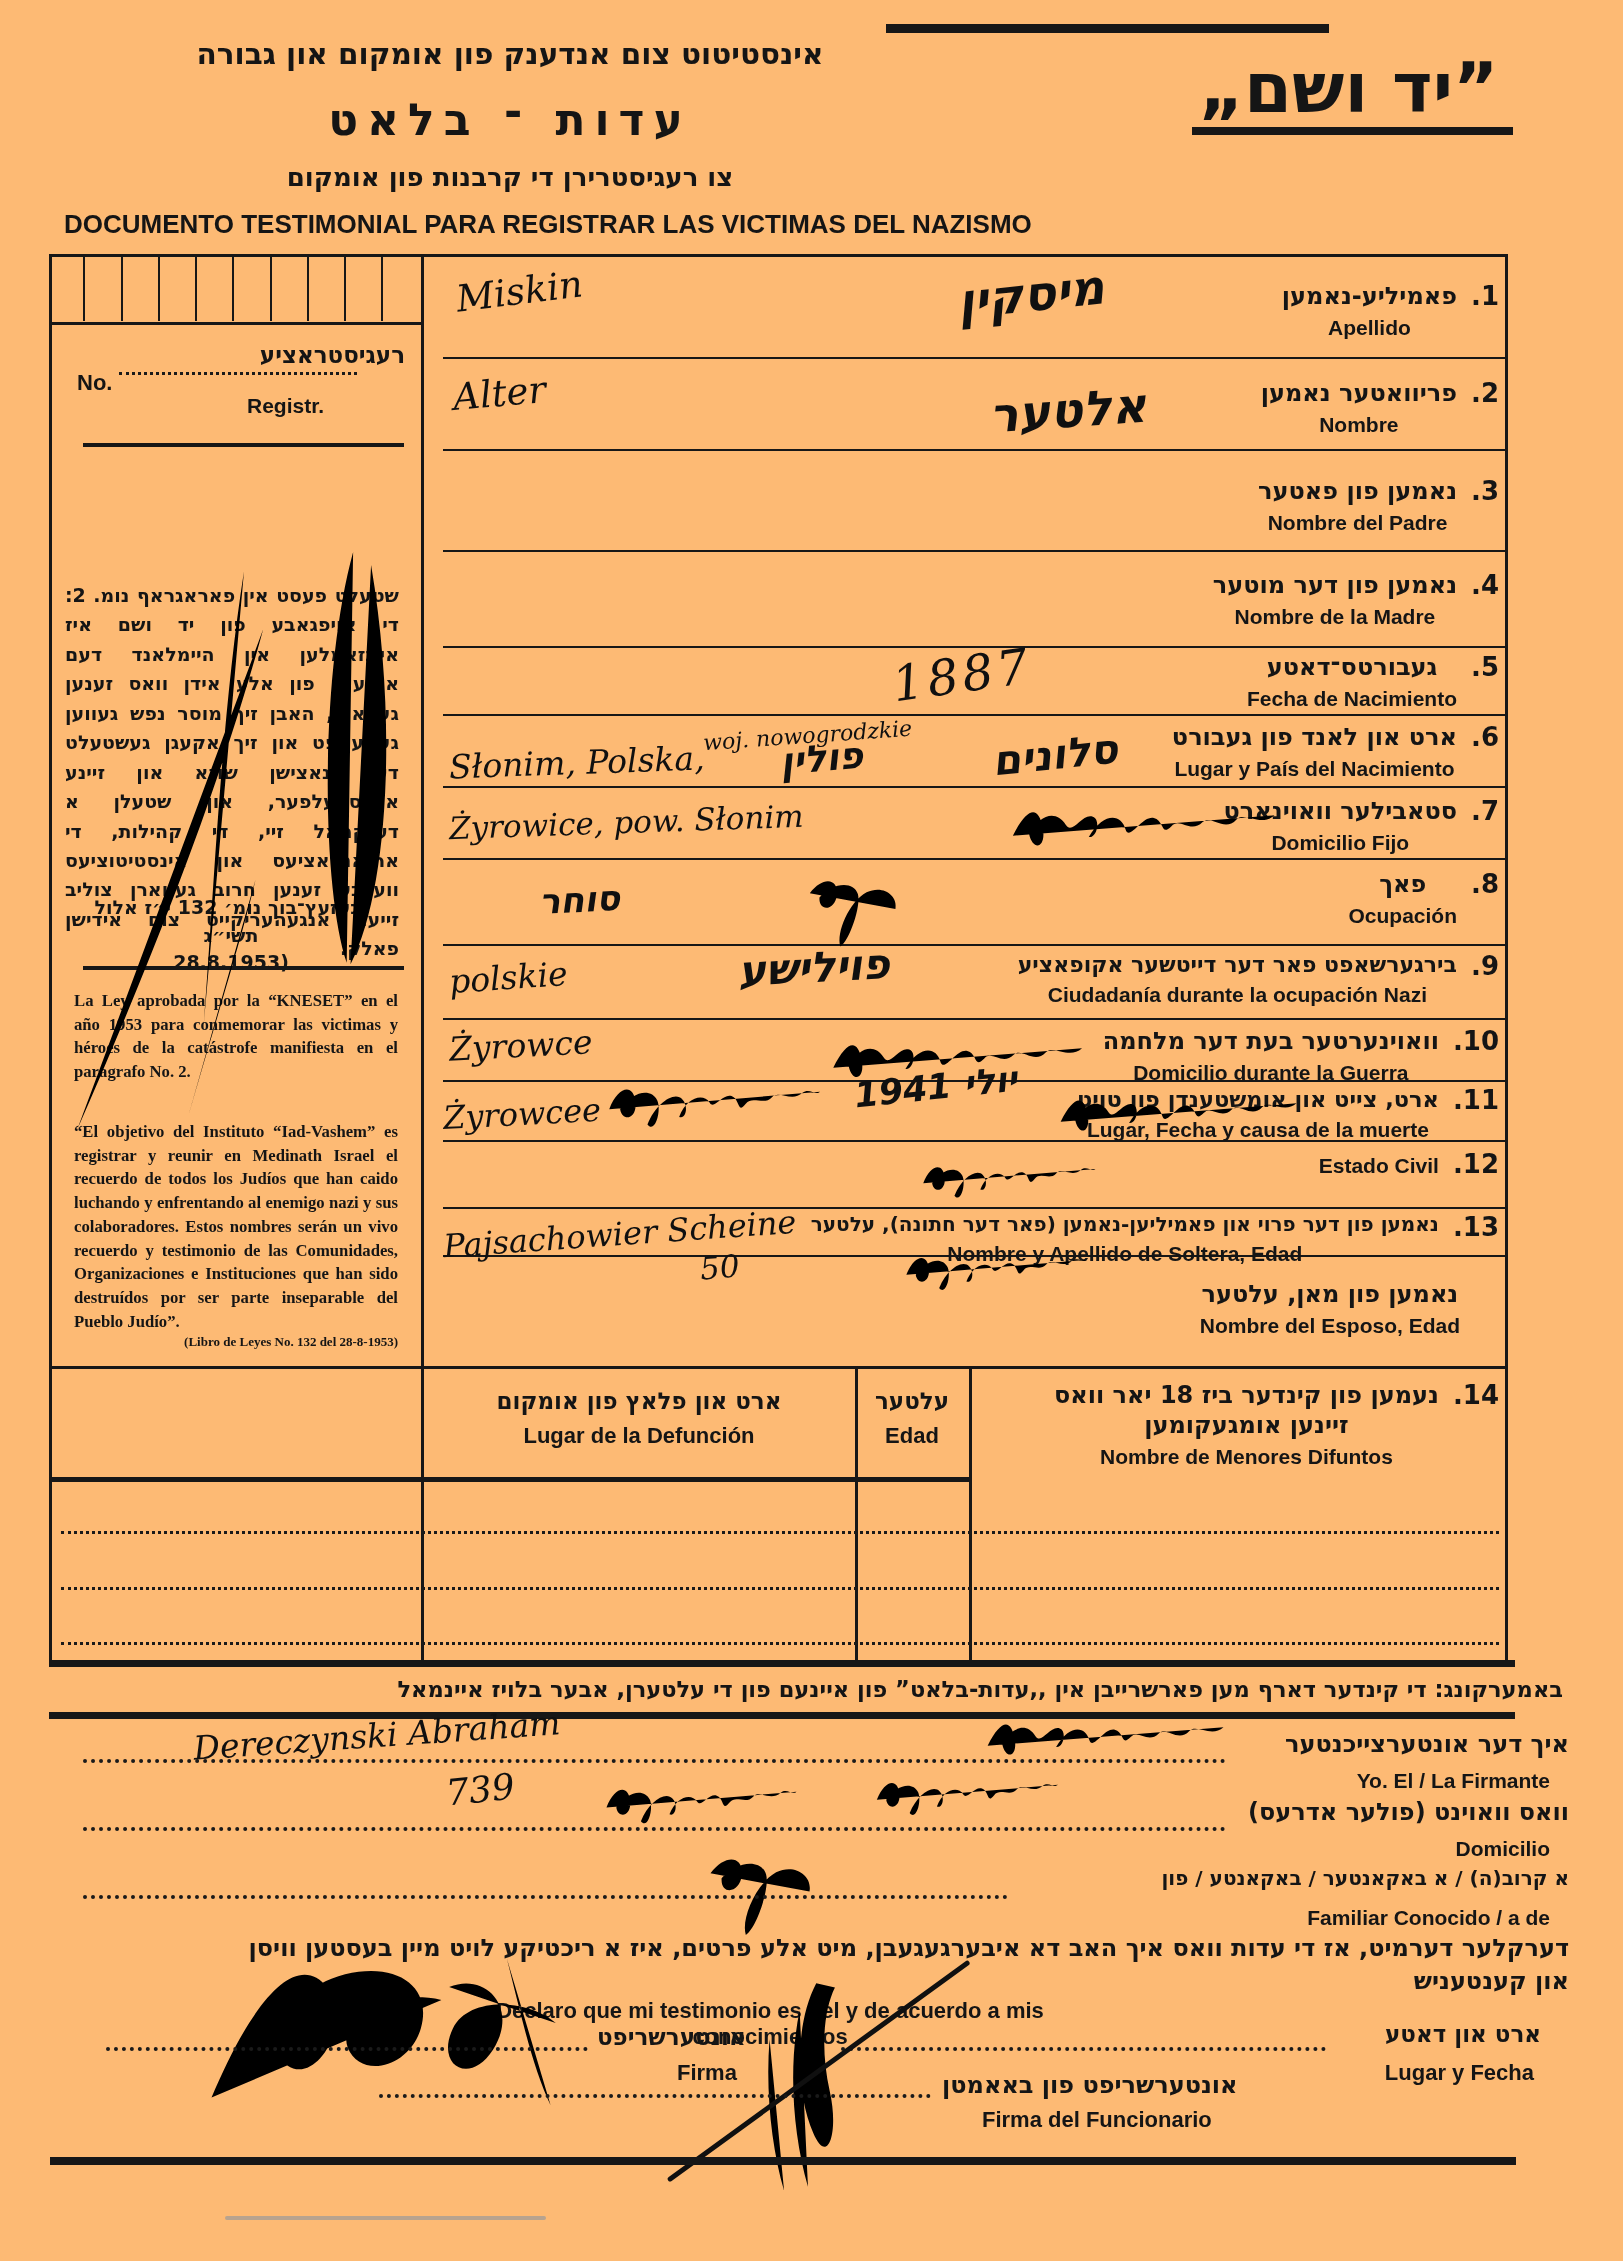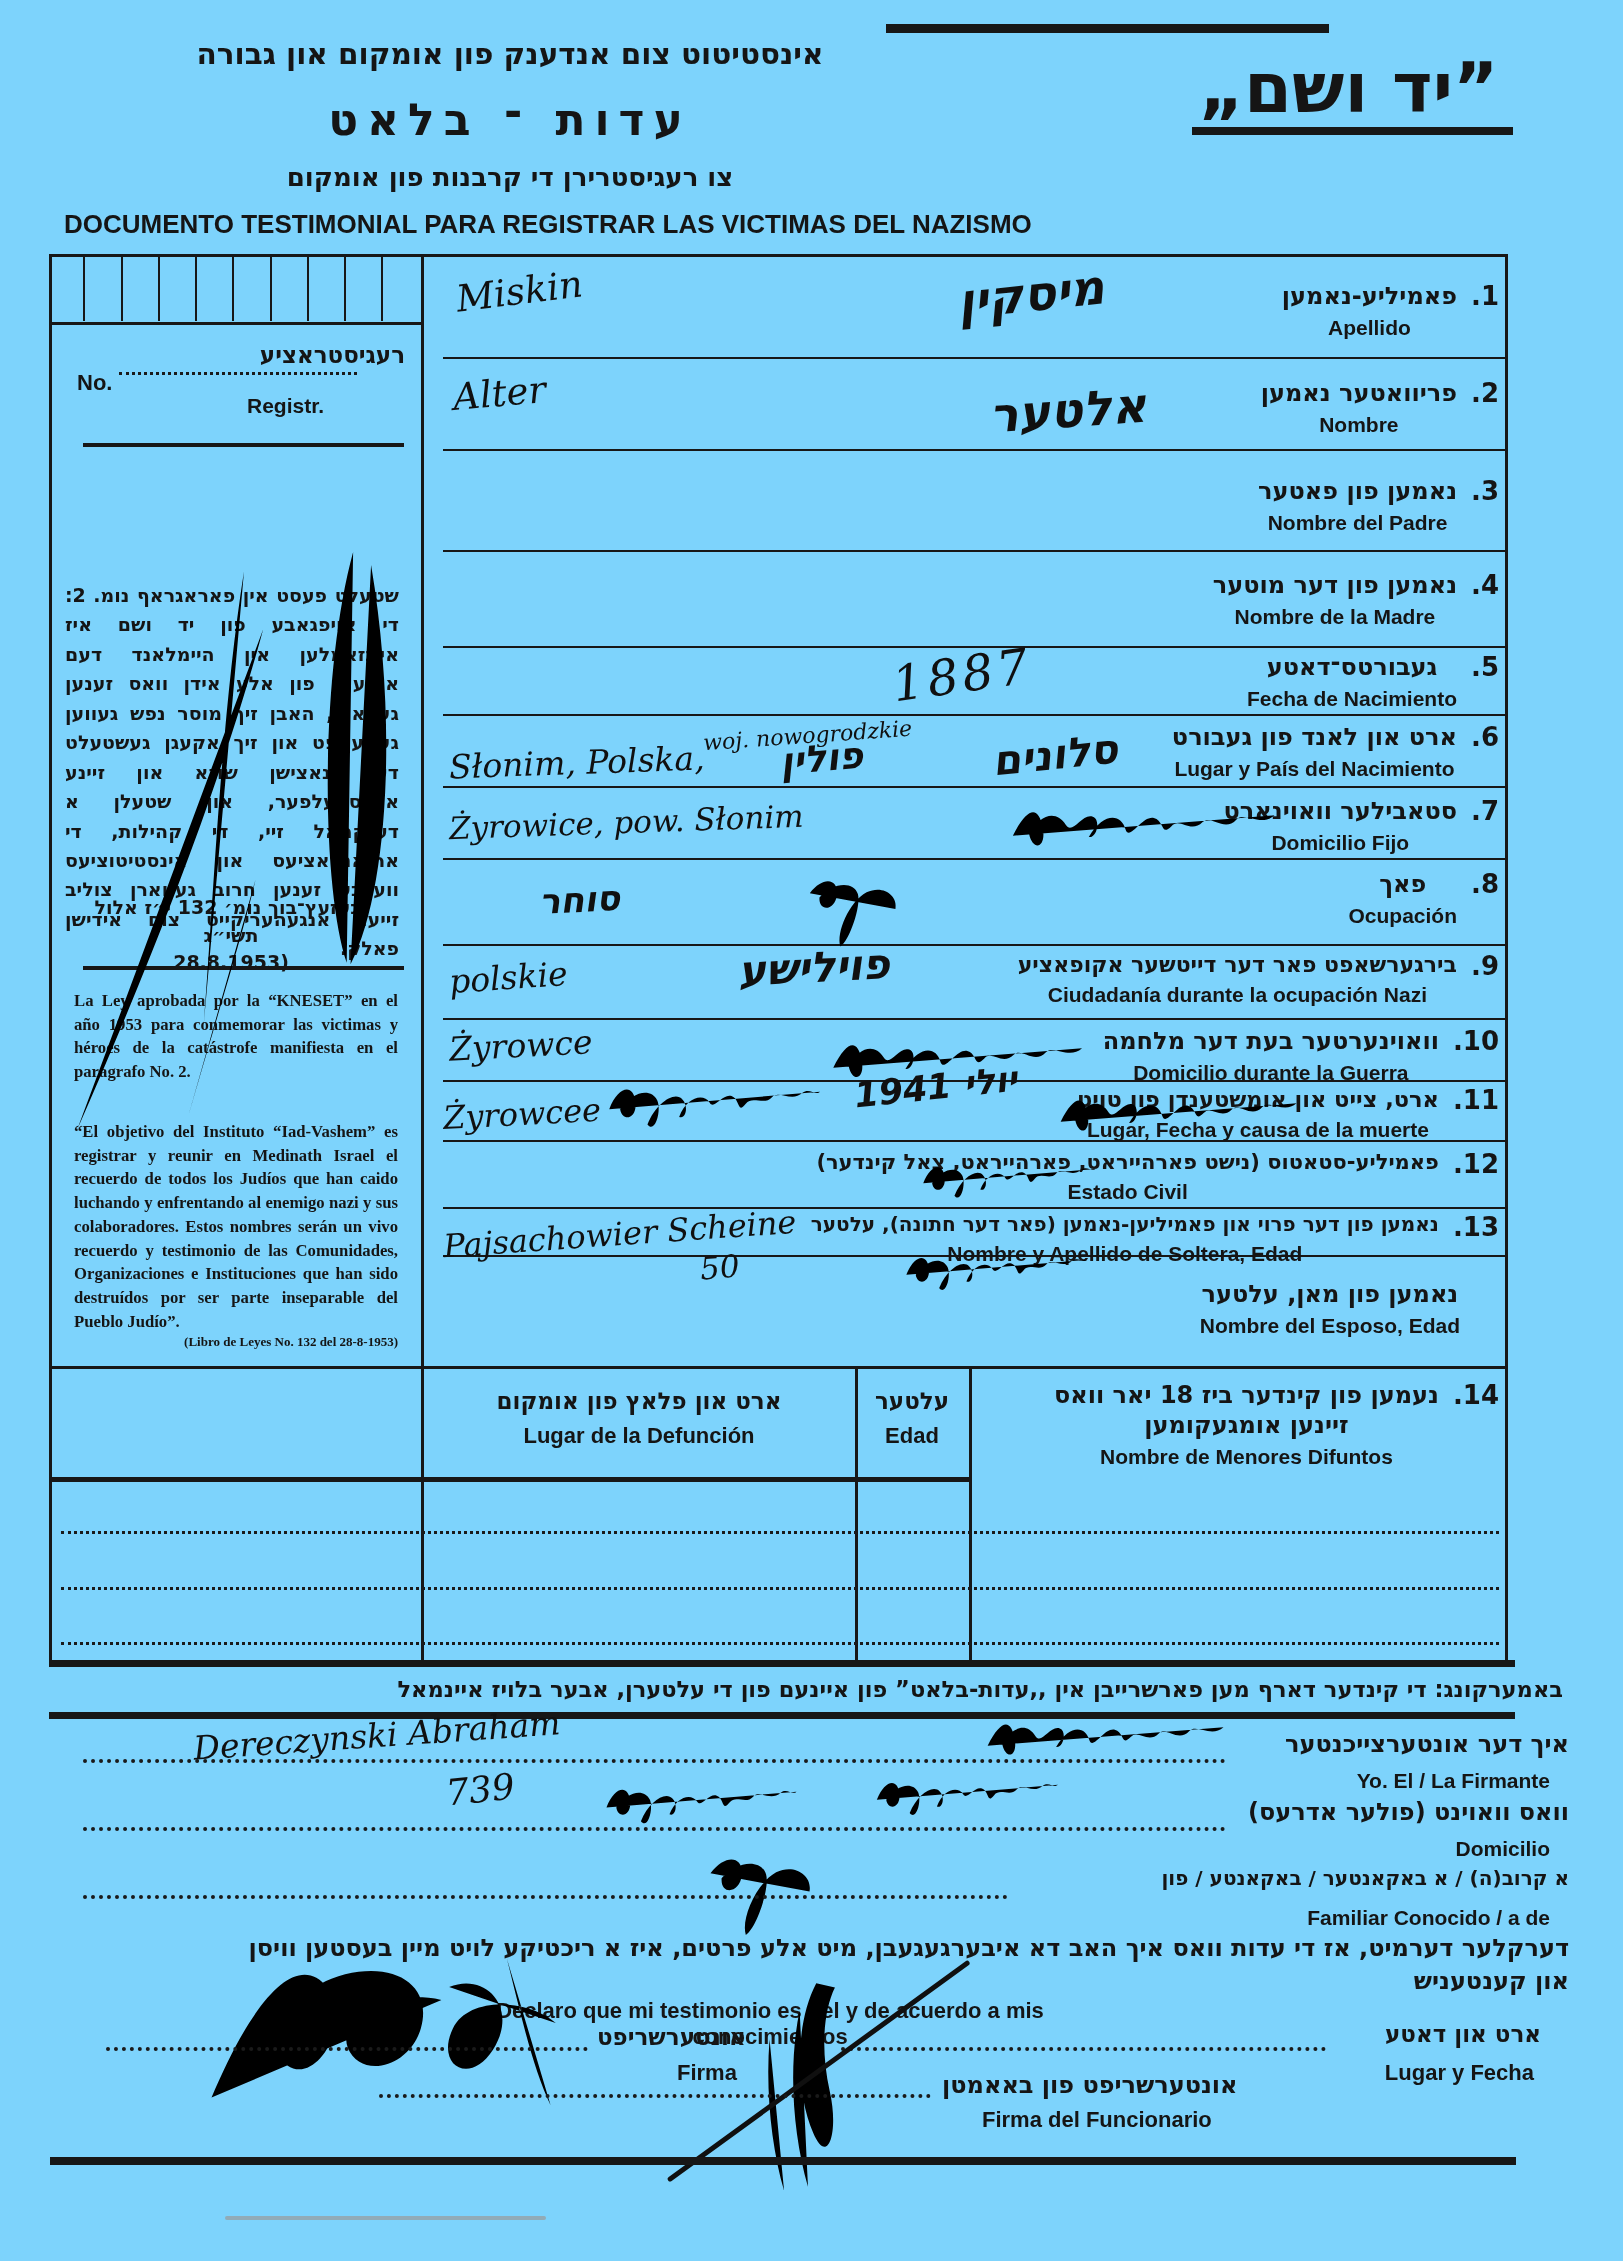--- a/index.html
+++ b/index.html
@@ -1,16 +1,16 @@
 <!DOCTYPE html>
 <html style="font-size:10.3px"><head>
 <meta charset="utf-8">
 <style>
   html,body{margin:0;padding:0;background:#888;}
-  #page{position:relative;width:1624px;height:2261px;background:#7dd3fc;color:#151515;overflow:hidden;}
+  #page{position:relative;width:1624px;height:2261px;background:#fdba74;color:#151515;overflow:hidden;}
   .abs{position:absolute;}
   .heb{font-family:"DejaVu Sans",sans-serif;font-weight:bold;direction:rtl;unicode-bidi:embed;}
   .es{font-family:"Liberation Sans",sans-serif;font-weight:bold;}
   .hw{font-family:"DejaVu Serif",serif;font-style:italic;white-space:nowrap;color:#101010;}
   .hwh{font-family:"DejaVu Sans",sans-serif;font-style:oblique;font-weight:bold;direction:rtl;white-space:nowrap;color:#101010;}
   .rule{position:absolute;background:#171717;height:2.6px;}
   .vline{position:absolute;background:#171717;width:2.6px;}
   .dotted{position:absolute;border-bottom:4.5px dotted #1a1a1a;height:0;}
   .lbl{position:absolute;display:flex;flex-direction:row;direction:rtl;gap:14px;align-items:flex-start;white-space:nowrap;}
   .lbl .num{font-family:"DejaVu Sans",sans-serif;font-weight:bold;font-size:26px;direction:rtl;}
@@ -185,21 +185,20 @@
   <div class="lbl" style="right:125px;top:1085px;">
     <span class="num">11.</span>
     <span class="stack">
         <span class="heb yi" style="font-size:22.5px;">ארט, צייט און אומשטענדן פון טויט</span>
         <span class="es sp">Lugar, Fecha y causa de la muerte</span>
       </span>
   </div>
   <div class="lbl" style="right:125px;top:1149px;">
     <span class="num">12.</span>
     <span class="stack">
-        <span class="heb yi" style="font-size:21px;">פאמיליע-סטאטוס (נישט פארהייראט, פארהייראט, צאל קינדער)</span>
         <span class="es sp">Estado Civil</span>
       </span>
   </div>
   <div class="lbl" style="right:125px;top:1212px;">
     <span class="num">13.</span>
     <span class="stack">
         <span class="heb yi" style="font-size:20px;">נאמען פון דער פרוי און פאמיליען-נאמען (פאר דער חתונה), עלטער</span>
         <span class="es sp">Nombre y Apellido de Soltera, Edad</span>
       </span>
   </div>

